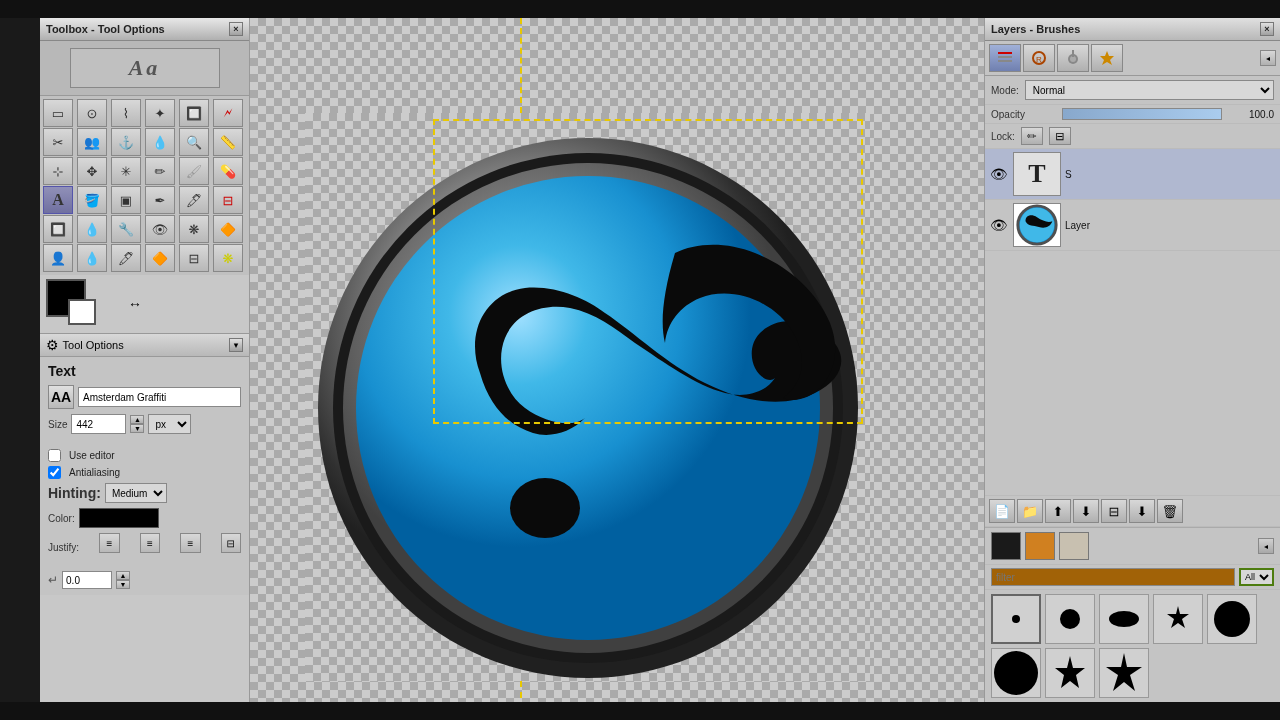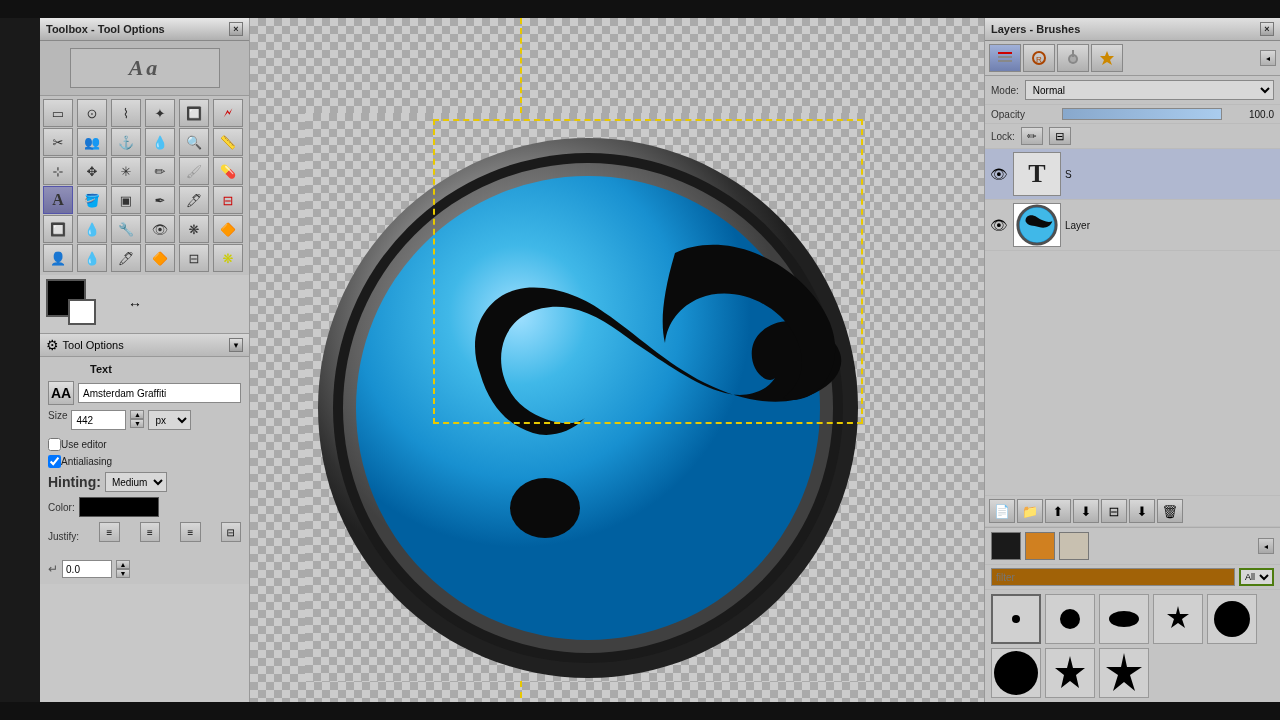--- a/index.html
+++ b/index.html
@@ -179,24 +179,23 @@
       cursor: pointer;
     }
 
     .text-section {
       padding: 6px 8px;
       background: #c4c4c4;
     }
 
     .text-section h3 {
       font-weight: bold;
-      font-size: 11px;
+      font-size: 14px;
       margin-bottom: 6px;
       color: #111;
-      margin-left: 42px;
     }
 
     .font-row {
       display: flex;
       align-items: center;
       gap: 4px;
       margin-bottom: 5px;
     }
 
     .font-icon {
@@ -215,23 +214,23 @@
       flex: 1;
       height: 20px;
       border: 1px solid #888;
       background: #fff;
       padding: 2px 4px;
       font-size: 10px;
     }
 
     .size-row {
       display: flex;
-      align-items: flex-start;
+      align-items: center;
       gap: 4px;
-      margin-bottom: 8px;
+      margin-bottom: 15px;
     }
 
     .size-label {
       color: #333;
       font-size: 10px;
     }
 
     .size-input {
       width: 55px;
       height: 20px;
@@ -262,21 +261,21 @@
       height: 20px;
       border: 1px solid #888;
       background: #d8d8d8;
       font-size: 10px;
       padding: 0 2px;
     }
 
     .checkbox-row {
       display: flex;
       align-items: center;
-      gap: 0;
+      gap: 8px;
       margin-bottom: 4px;
     }
 
     .checkbox-row input[type=checkbox] {
       width: 13px;
       height: 13px;
     }
 
     .checkbox-label {
       font-size: 10px;

